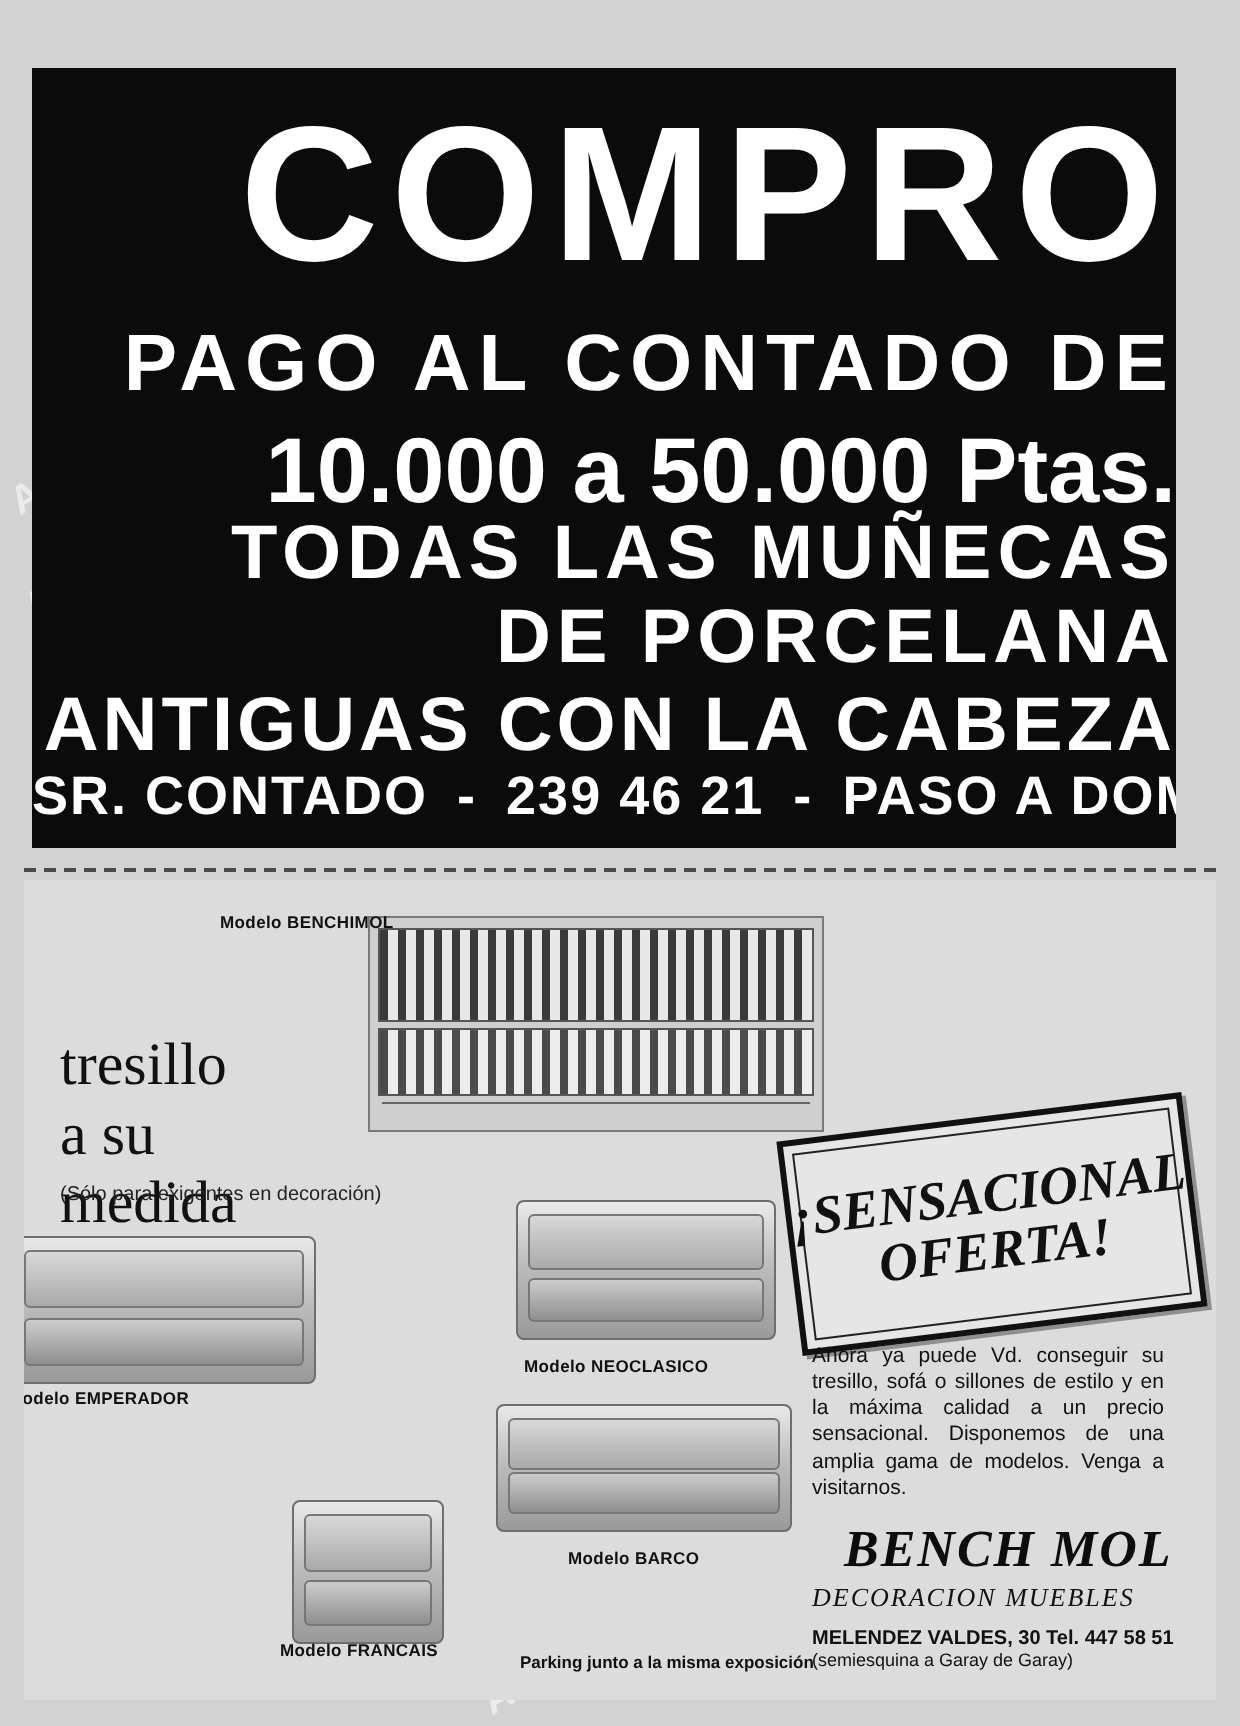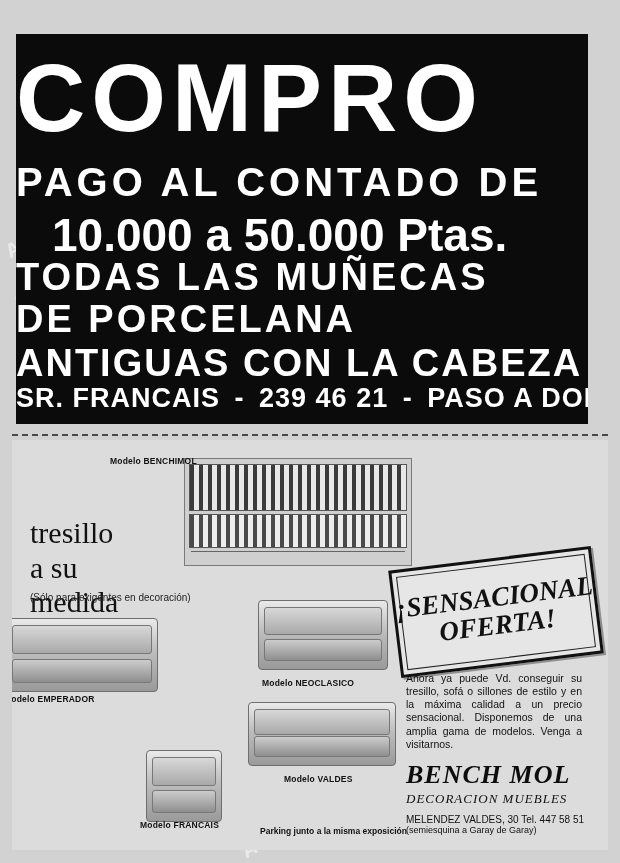--- a/index.html
+++ b/index.html
@@ -32,21 +32,21 @@
   
   .ad-top{
     position:absolute;
     left:16px;top:34px;
     width:572px;height:390px;
     background:#0b0b0b;
     color:#fff;
     overflow:hidden;
   }
   .ad-top .line{
-    text-align:left;
+    text-align:right;
     font-family:"Liberation Sans", sans-serif;
     line-height:1;
     white-space:nowrap;
   }
   .l-compro{
     margin-top:16px;
     font-size:96px;
     font-weight:bold;
     letter-spacing:6px;
   }
@@ -221,34 +221,35 @@
     width:200px;
   }
   .brand-name{
     font-family:"Liberation Serif", serif;
     font-style:italic;
     font-weight:bold;
     font-size:26px;
     color:#0d0d0d;
     letter-spacing:1px;
     white-space:nowrap;
+    margin-left:16px;
   }
   .brand-sub{
     font-family:"Liberation Serif", serif;
     font-style:italic;
     font-size:13px;
     color:#111;
     letter-spacing:1px;
     margin-top:1px;
     white-space:nowrap;
   }
   .brand-addr{
     margin-top:7px;
     font-size:10px;
-    font-weight:normal;
+    font-weight:bold;
     color:#111;
     white-space:nowrap;
   }
   .brand-addr2{
     font-size:9px;
     color:#111;
     white-space:nowrap;
   }
   .parking{
     position:absolute;
@@ -274,21 +275,21 @@
 
   <div class="ad-top">
     <div class="line l-compro">COMPRO</div>
     <div class="line l-pago">PAGO AL CONTADO DE</div>
     <div class="line l-precio">10.000 a 50.000 Ptas.</div>
     <div class="line l-todas">TODAS LAS MUÑECAS</div>
     <div class="line l-porcelana">DE PORCELANA</div>
     <div class="line l-antiguas">ANTIGUAS CON LA CABEZA</div>
 
     <div class="contact-row">
-      <span>SR. FRANCAIS</span>
+      <span>SR. CONTADO</span>
       <span class="sep">-</span>
       <span>239 46 21</span>
       <span class="sep">-</span>
       <span>PASO A DOMICILIO</span>
     </div>
   </div>
 
   <div class="divider"></div>
 
   <div class="ad-bottom">
@@ -307,21 +308,21 @@
     </div>
     <div class="caption" style="left:98px;top:16px;">Modelo BENCHIMOL</div>
 
     <div class="sofa-plain" style="left:246px;top:160px;width:128px;height:68px;"></div>
     <div class="caption" style="left:250px;top:238px;">Modelo NEOCLASICO</div>
 
     <div class="sofa-plain" style="left:-6px;top:178px;width:150px;height:72px;"></div>
     <div class="caption" style="left:-8px;top:254px;">Modelo EMPERADOR</div>
 
     <div class="sofa-plain" style="left:236px;top:262px;width:146px;height:62px;"></div>
-    <div class="caption" style="left:272px;top:334px;">Modelo VALDES</div>
+    <div class="caption" style="left:272px;top:334px;">Modelo BARCO</div>
 
     <div class="sofa-plain" style="left:134px;top:310px;width:74px;height:70px;"></div>
     <div class="caption" style="left:128px;top:380px;">Modelo FRANCAIS</div>
 
     <div class="offer">
       <div class="offer-inner">
         <div class="offer-l1">¡SENSACIONAL</div>
         <div class="offer-l2">OFERTA!</div>
       </div>
     </div>

